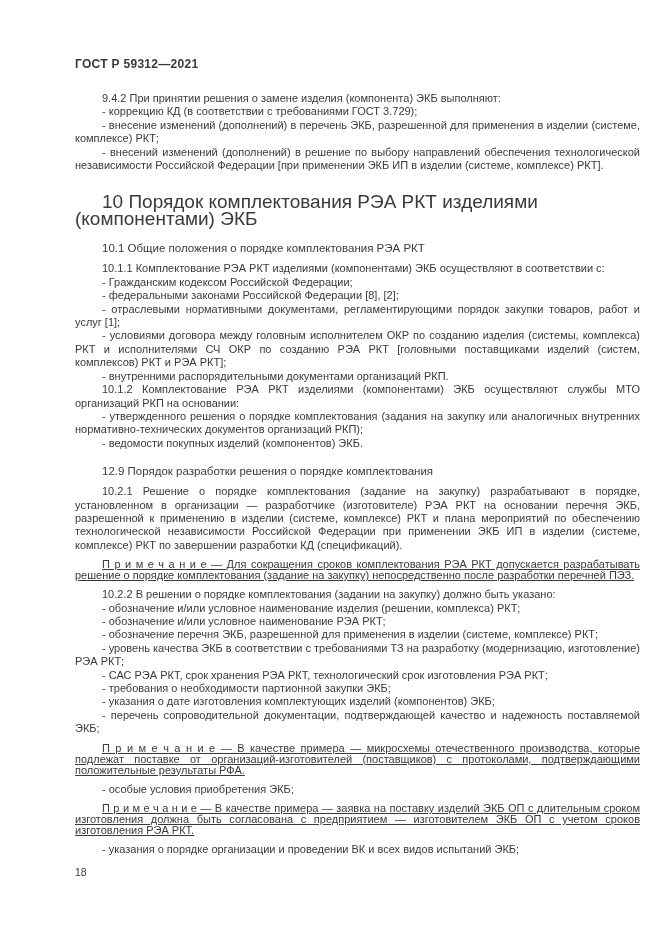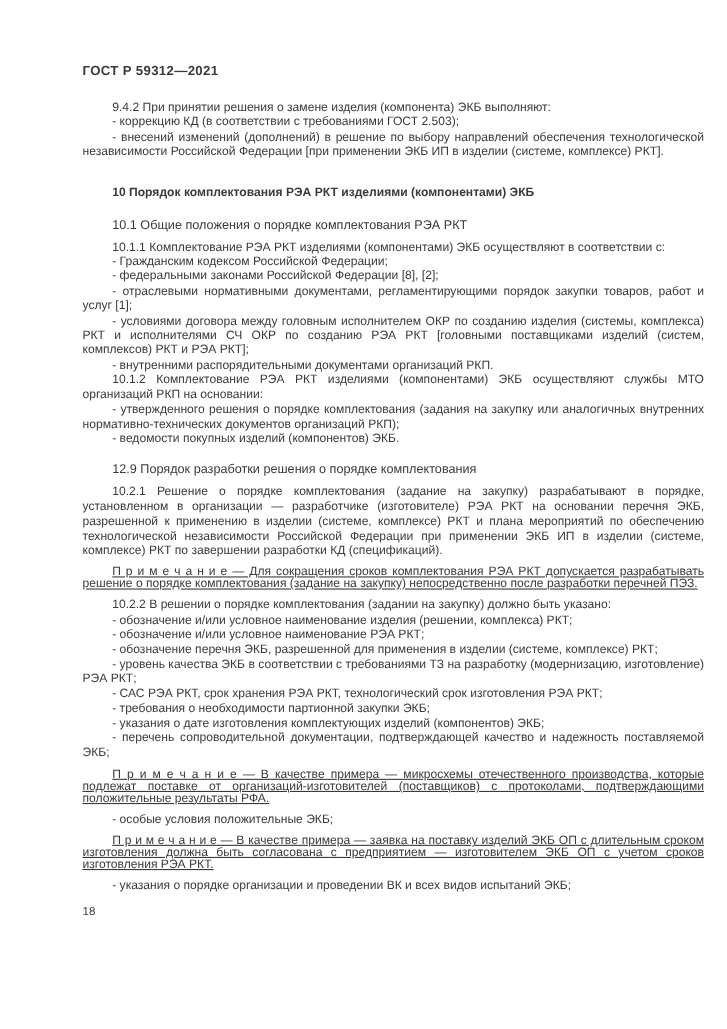--- a/index.html
+++ b/index.html
@@ -23,23 +23,23 @@
     margin: 0 0 21px 0;
   }
   p { margin: 0; }
   .body {
     font-size: 11px;
     line-height: 13.4px;
     text-align: justify;
     text-indent: 27px;
   }
   .h1 {
-    font-size: 11px;
+    font-size: 19px;
     line-height: 17px;
-    font-weight: bold;
+    font-weight: normal;
     text-indent: 27px;
     margin: 21px 0 0 0;
   }
   .h2 {
     font-size: 11.5px;
     line-height: 14px;
     font-weight: normal;
     text-indent: 27px;
     margin: 14px 0 7px 0;
   }
@@ -57,21 +57,22 @@
   }
 </style>
 </head>
 <body>
 
 <div class="page">
 
   <p class="doc-header">ГОСТ Р 59312—2021</p>
 
   <p class="body">9.4.2 При принятии решения о замене изделия (компонента) ЭКБ выполняют:</p>
-  <p class="body">- коррекцию КД (в соответствии с требованиями ГОСТ 2.503);</p>
+  <p class="body">- коррекцию КД (в соответствии с требованиями ГОСТ 3.729);</p>
+  <p class="body">- внесение изменений (дополнений) в перечень ЭКБ, разрешенной для применения в изделии (системе, комплексе) РКТ;</p>
   <p class="body">- внесений изменений (дополнений) в решение по выбору направлений обеспечения технологической независимости Российской Федерации [при применении ЭКБ ИП в изделии (системе, комплексе) РКТ].</p>
 
   <p class="h1">10 Порядок комплектования РЭА РКТ изделиями (компонентами) ЭКБ</p>
   <p class="h2">10.1 Общие положения о порядке комплектования РЭА РКТ</p>
 
   <p class="body">10.1.1 Комплектование РЭА РКТ изделиями (компонентами) ЭКБ осуществляют в соответствии с:</p>
   <p class="body">- Гражданским кодексом Российской Федерации;</p>
   <p class="body">- федеральными законами Российской Федерации [8], [2];</p>
   <p class="body">- отраслевыми нормативными документами, регламентирующими порядок закупки товаров, работ и услуг [1];</p>
   <p class="body">- условиями договора между головным исполнителем ОКР по созданию изделия (системы, комплекса) РКТ и исполнителями СЧ ОКР по созданию РЭА РКТ [головными поставщиками изделий (систем, комплексов) РКТ и РЭА РКТ];</p>
@@ -87,19 +88,19 @@
   <p class="body">10.2.2 В решении о порядке комплектования (задании на закупку) должно быть указано:</p>
   <p class="body">- обозначение и/или условное наименование изделия (решении, комплекса) РКТ;</p>
   <p class="body">- обозначение и/или условное наименование РЭА РКТ;</p>
   <p class="body">- обозначение перечня ЭКБ, разрешенной для применения в изделии (системе, комплексе) РКТ;</p>
   <p class="body">- уровень качества ЭКБ в соответствии с требованиями ТЗ на разработку (модернизацию, изготовление) РЭА РКТ;</p>
   <p class="body">- САС РЭА РКТ, срок хранения РЭА РКТ, технологический срок изготовления РЭА РКТ;</p>
   <p class="body">- требования о необходимости партионной закупки ЭКБ;</p>
   <p class="body">- указания о дате изготовления комплектующих изделий (компонентов) ЭКБ;</p>
   <p class="body">- перечень сопроводительной документации, подтверждающей качество и надежность поставляемой ЭКБ;</p>
   <p class="note">П р и м е ч а н и е  — В качестве примера — микросхемы отечественного производства, которые подлежат поставке от организаций-изготовителей (поставщиков) с протоколами, подтверждающими положительные результаты РФА.</p>
-  <p class="body">- особые условия положительные ЭКБ;</p>
+  <p class="body">- особые условия приобретения ЭКБ;</p>
   <p class="note">П р и м е ч а н и е  — В качестве примера — заявка на поставку изделий ЭКБ ОП с длительным сроком изготовления должна быть согласована с предприятием — изготовителем ЭКБ ОП с учетом сроков изготовления РЭА РКТ.</p>
   <p class="body">- указания о порядке организации и проведении ВК и всех видов испытаний ЭКБ;</p>
 
   <p class="page-number">18</p>
 
 </div>
 
 </body></html>

